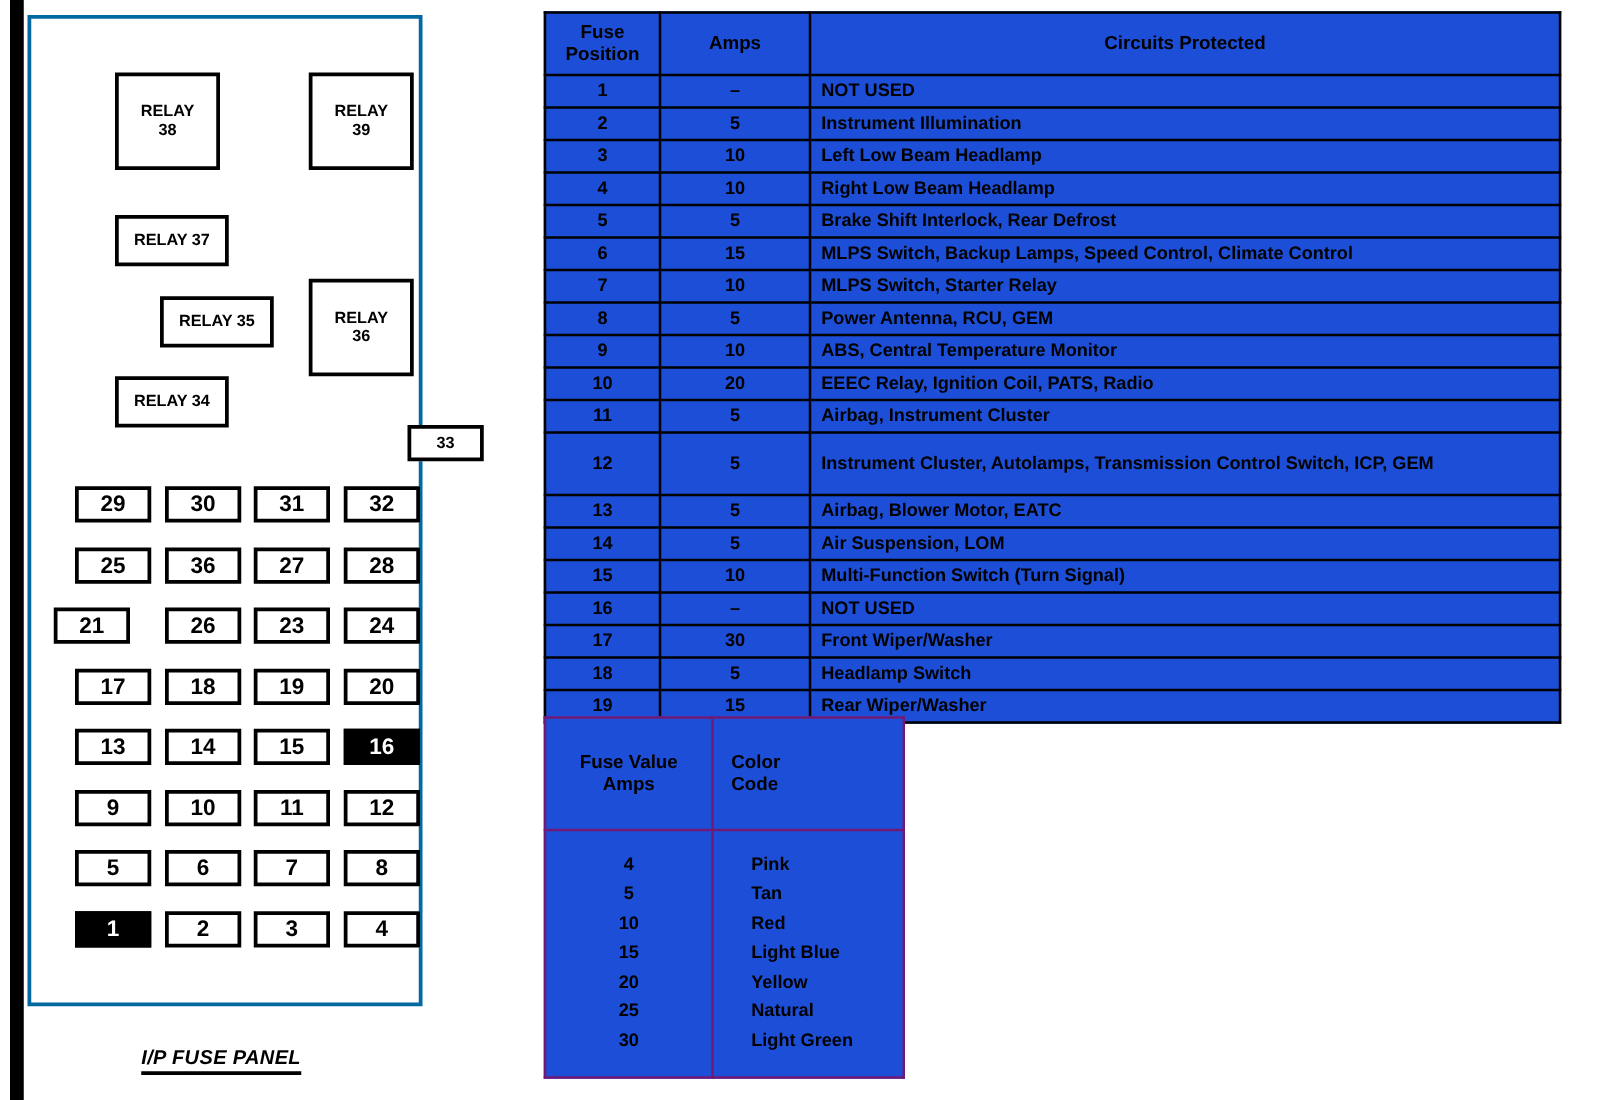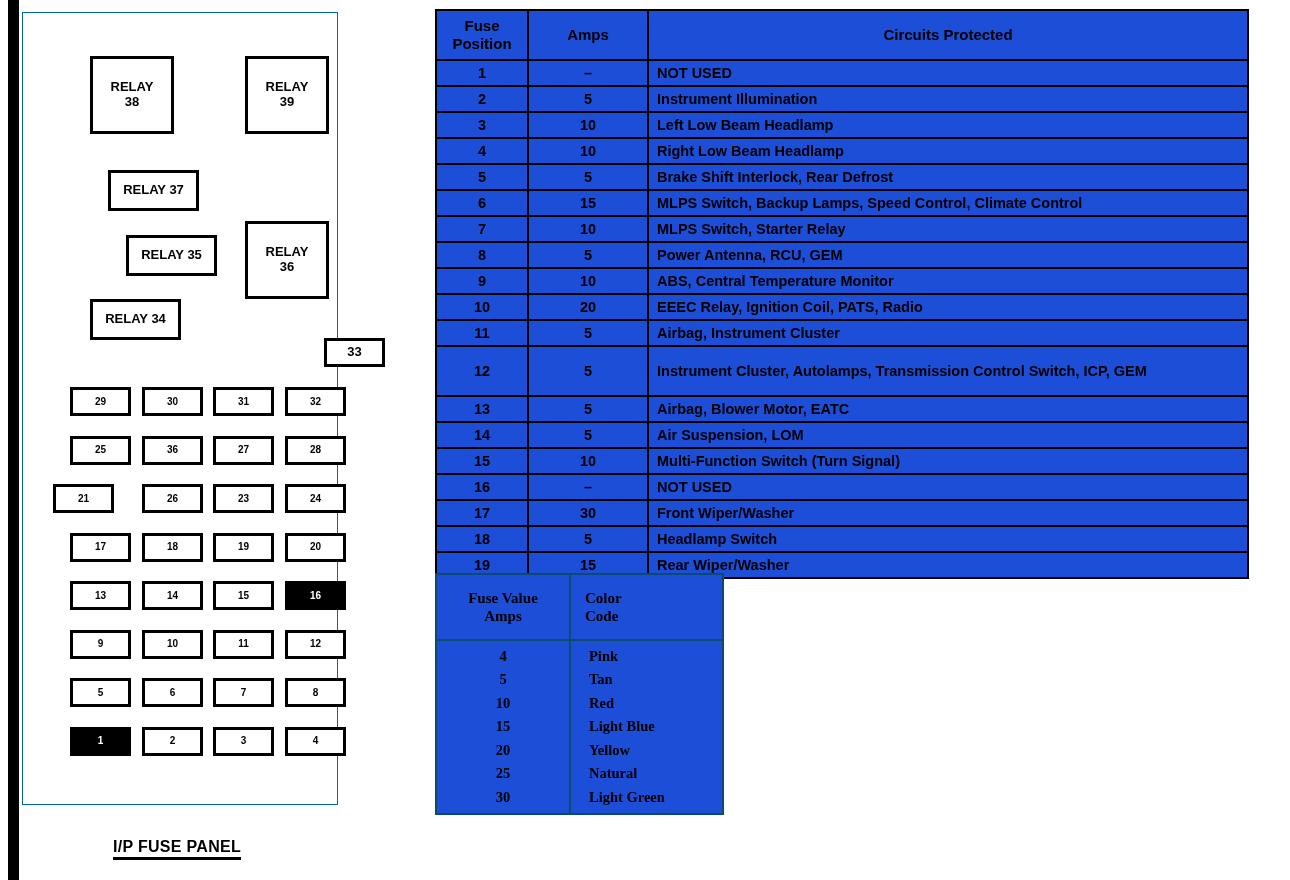--- a/index.html
+++ b/index.html
@@ -26,21 +26,21 @@
     background: #000000;
   }
 
   
   .panel {
     position: absolute;
     left: 22px;
     top: 12px;
     width: 316px;
     height: 793px;
-    border: 1px solid #0369a1;
+    border: 3px solid #0369a1;
     box-sizing: border-box;
     background: #ffffff;
   }
 
   .box {
     position: absolute;
     box-sizing: border-box;
     border: 3px solid #000000;
     background: #ffffff;
     display: flex;
@@ -58,22 +58,21 @@
     font-size: 13px;
   }
   .relay-sm {
     width: 91px;
     height: 41px;
     font-size: 13px;
   }
   .fuse-cell {
     width: 61px;
     height: 29px;
-    font-size: 10px;
-    margin-left: 12px;
+    font-size: 18px;
   }
   .fuse-cell.highlight {
     background: #000000;
     color: #ffffff;
     border-color: #000000;
   }
   .box-33 {
     width: 61px;
     height: 29px;
     font-size: 13px;
@@ -81,20 +80,21 @@
 
   .panel-caption {
     position: absolute;
     left: 113px;
     top: 838px;
     font-size: 16px;
     font-weight: bold;
     letter-spacing: 0.3px;
     border-bottom: 3px solid #000000;
     padding-bottom: 1px;
+    font-style: italic;
   }
 
   
   table {
     border-collapse: collapse;
     background: #1d4ed8;
   }
   .fuse-table {
     position: absolute;
     left: 435px;
@@ -135,23 +135,22 @@
   .fuse-table tr.tall td { height: 48px; }
 
   .color-table {
     position: absolute;
     left: 435px;
     top: 573px;
     width: 287px;
     table-layout: fixed;
   }
   .color-table th, .color-table td {
-    border: 2px solid #0c4a6e;
-    padding: 4px;
-    font-family: Liberation Serif, serif;
+    border: 2px solid #701a75;
+    padding: 16px;
   }
   .color-table col.cc-amp  { width: 134px; }
   .color-table col.cc-name { width: 153px; }
   .color-table thead th {
     font-weight: bold;
     font-size: 15px;
     height: 56px;
     line-height: 1.2;
     vertical-align: middle;
   }
@@ -186,21 +185,21 @@
 <div class="scan-bar"></div>
 
 <div class="panel">
   <div id="relay-layer">
       <div class="box relay-lg" style="left: 67px; top: 43px;">
         <span>RELAY<br>38</span>
       </div>
       <div class="box relay-lg" style="left: 222px; top: 43px;">
         <span>RELAY<br>39</span>
       </div>
-      <div class="box relay-sm" style="left: 85px; top: 157px; text-align: center;">
+      <div class="box relay-sm" style="left: 67px; top: 157px; text-align: center;">
         <span>RELAY 37</span>
       </div>
       <div class="box relay-sm" style="left: 67px; top: 222px; margin-left: 36px;">
         <span>RELAY 35</span>
       </div>
       <div class="box relay-lg" style="left: 222px; top: 208px;">
         <span>RELAY<br>36</span>
       </div>
       <div class="box relay-sm" style="left: 67px; top: 286px;">
         <span>RELAY 34</span>

